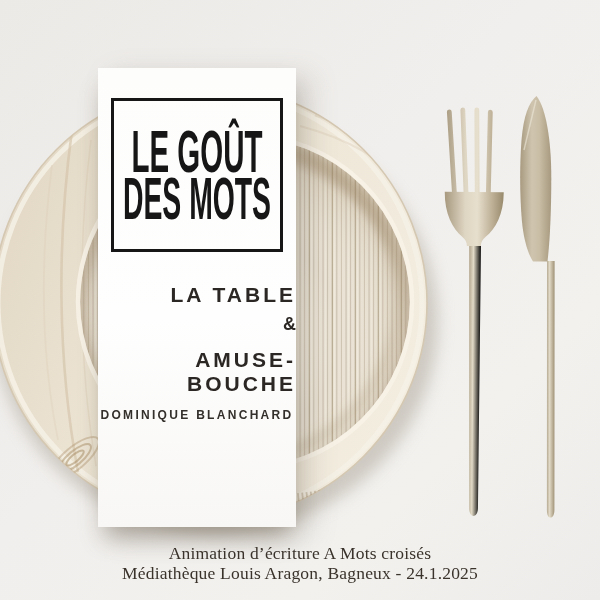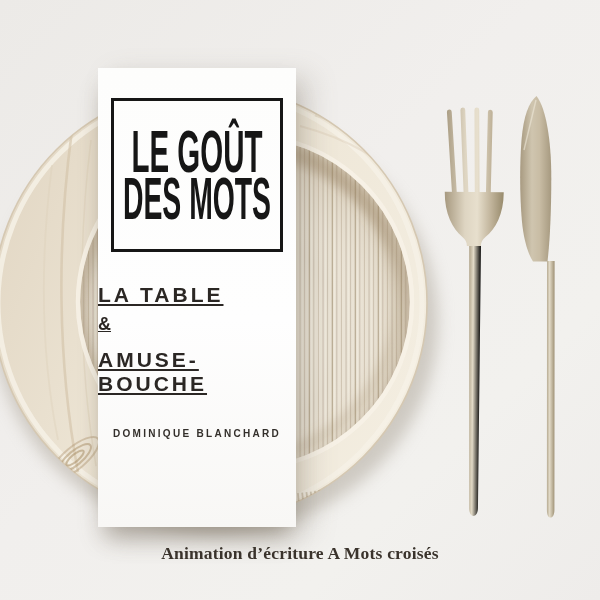--- a/index.html
+++ b/index.html
@@ -16,33 +16,33 @@
     box-shadow:0 16px 22px -6px rgba(110,100,85,.45),14px 8px 26px rgba(120,110,95,.22);
   }
   #title-box{
     width:166px;height:148px;margin:30px auto 10px auto;
     border:3px solid #161616;display:block;
   }
   #title-box svg{display:block;}
   #title-box text{
     font-family:"Liberation Sans",sans-serif;font-weight:bold;fill:#161616;
   }
-  .subtitle{ text-align:left;color:#2b2724;font-weight:bold;text-decoration:underline; }
+  .subtitle{ text-align:right;color:#2b2724;font-weight:bold; }
   .subtitle-line{font-size:21px;letter-spacing:3px;line-height:24px;}
   #subtitle-top{margin-top:31px;}
   #subtitle-amp{font-size:18px;letter-spacing:0;margin-top:7px;}
   #subtitle-bottom{margin-top:13px;}
   #author-line{
-    margin-top:32px;text-align:center;color:#332f2b;
-    font-size:10px;font-weight:bold;letter-spacing:2.3px;
+    margin-top:12px;text-align:center;color:#332f2b;
+    font-size:12px;font-weight:bold;letter-spacing:2.3px;
   }
   
   #caption{
     position:absolute;left:0;top:543px;width:600px;text-align:center;
-    font-family:"Liberation Serif",serif;font-weight:bold;
+    font-family:"Liberation Serif",serif;font-weight:normal;
     color:#3a332c;font-size:17.5px;line-height:20px;letter-spacing:.2px;
   }
 </style>
 </head>
 <body>
 
 <div id="canvas">
 
   <svg id="plate-svg" width="600" height="600" viewBox="0 0 600 600" aria-hidden="true">
     <defs>
@@ -177,15 +177,16 @@
       <div id="subtitle-top" class="subtitle-line">LA TABLE</div>
       <div id="subtitle-amp">&amp;</div>
       <div id="subtitle-bottom" class="subtitle-line">AMUSE-BOUCHE</div>
     </div>
 
     <div id="author-line">DOMINIQUE BLANCHARD</div>
   </div>
 
   <div id="caption">
     <div>Animation d’écriture A Mots croisés</div>
+    <div>Médiathèque Louis Aragon, Bagneux - 24.1.2025</div>
   </div>
 
 </div>
 
 </body></html>

